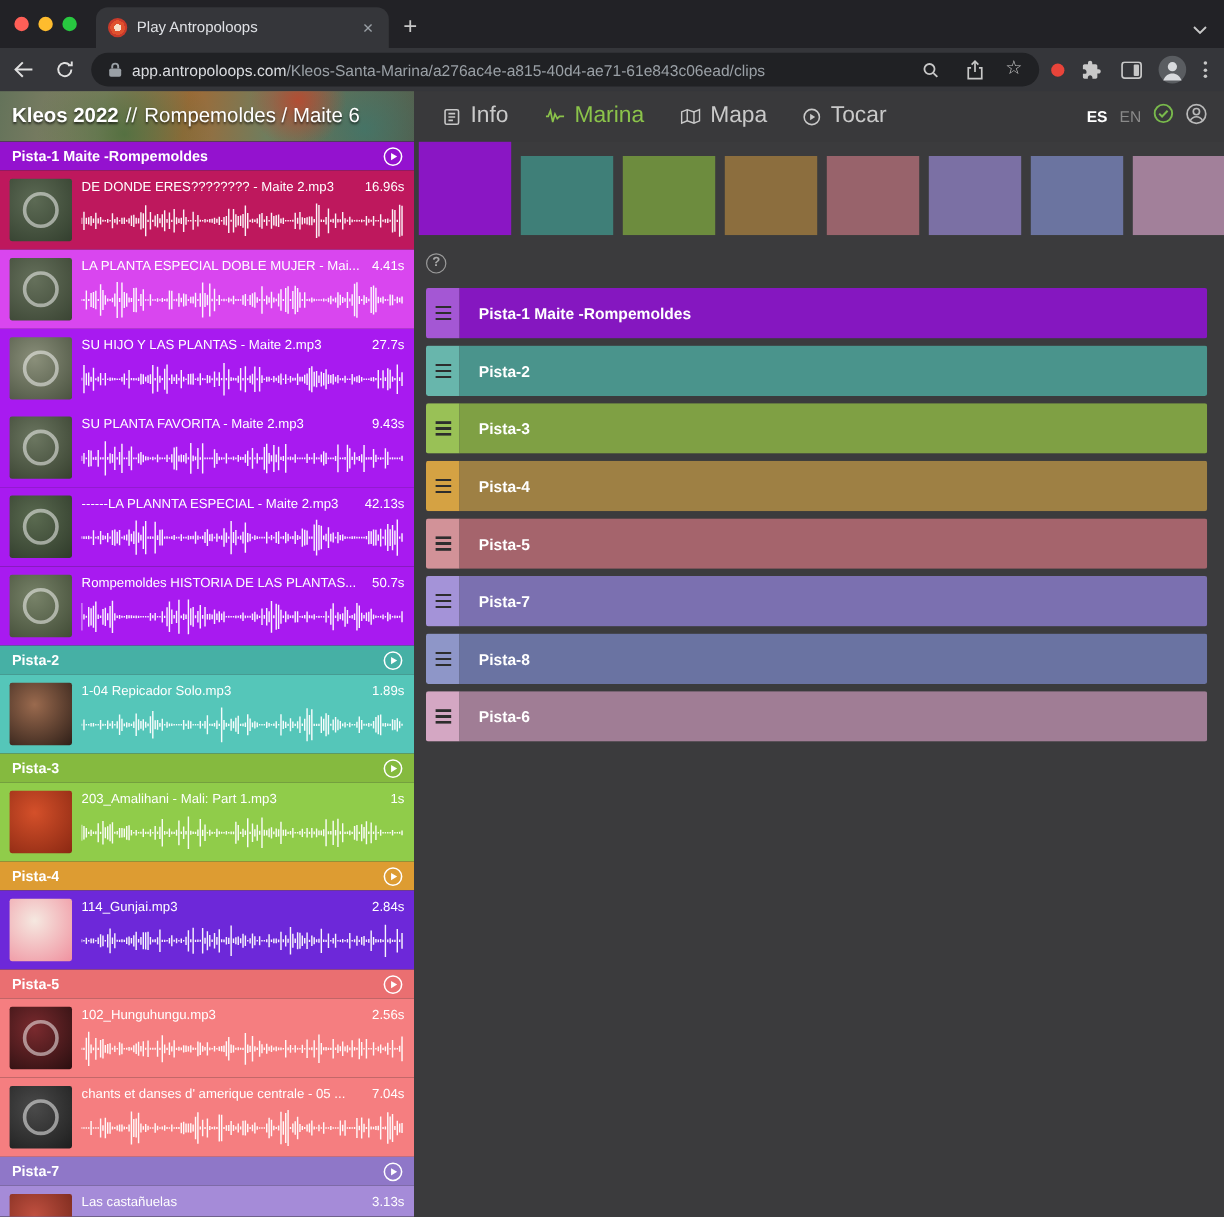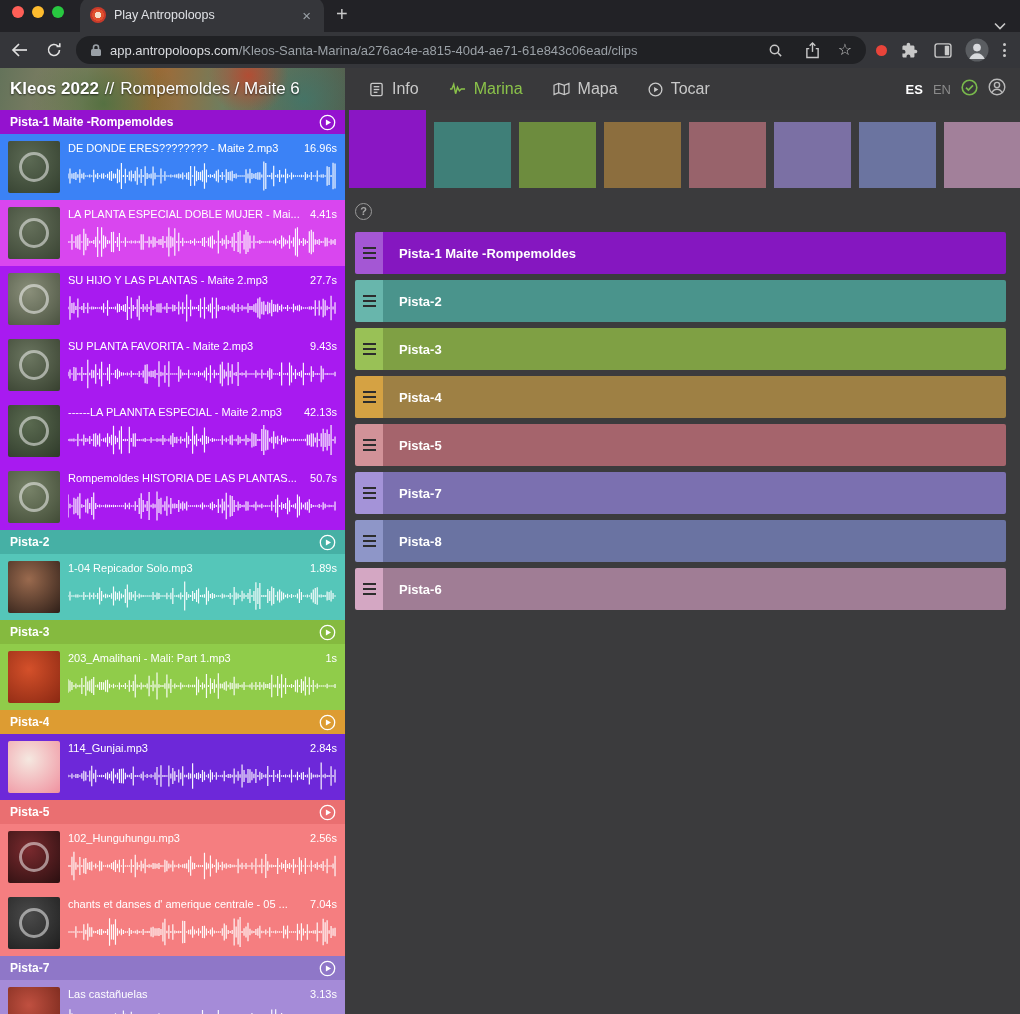--- a/index.html
+++ b/index.html
@@ -1,21 +1,21 @@
 <!DOCTYPE html>
 <html><head>
 <meta charset="utf-8">
 <style>
   * { box-sizing: border-box; margin: 0; padding: 0; }
   html,body { width:1020px; height:1014px; overflow:hidden; }
   body { font-family:"Liberation Sans", sans-serif; background:#3b3b3d; }
   .screen { width:1020px; height:1014px; display:flex; flex-direction:column; }
 
   
-  .tabstrip { height:32px; background:#222226; display:flex; align-items:flex-end; position:relative; flex:none; }
+  .tabstrip { height:40px; background:#222226; display:flex; align-items:flex-end; position:relative; flex:none; }
   .traffic { display:flex; gap:8px; align-items:center; height:40px; padding:0 8px 0 12px; }
   .tl { width:12px; height:12px; border-radius:50%; display:block; }
   .tl.red{background:#ff5f57}.tl.yellow{background:#febc2e}.tl.green{background:#28c840}
   .tab { width:244px; height:34px; background:#35363a; border-radius:10px 10px 0 0; display:flex; align-items:center; gap:8px; padding:0 10px; margin-left:8px; }
   .favicon { width:16px; height:16px; border-radius:50%; flex:none;
     background: radial-gradient(circle at 50% 50%, #f6e0c9 0 3px, #e0512e 3px 6px, #c93a2a 6px 8px); }
   .tab-title { flex:1; color:#dfe1e5; font-size:12.5px; white-space:nowrap; overflow:hidden; }
   .tab-close { color:#9aa0a6; font-size:15px; line-height:1; padding:1px 3px; cursor:default; }
   .newtab { color:#c8c8c8; font-size:20px; line-height:1; margin:0 0 8px 12px; }
   .tabsearch { position:absolute; right:14px; top:16px; }
@@ -36,21 +36,21 @@
   .page-header { height:42px; display:flex; flex:none; }
   .bc { width:345px; flex:none; display:flex; align-items:center; gap:6px; padding:0 10px; color:#fff; font-size:17px;
     white-space:nowrap; overflow:hidden; text-shadow:0 1px 2px rgba(0,0,0,.65);
     background:
       radial-gradient(circle at 72% 18%, rgba(190,70,45,.85), rgba(190,70,45,0) 16%),
       radial-gradient(circle at 88% 75%, rgba(60,120,110,.7), rgba(60,120,110,0) 18%),
       radial-gradient(circle at 30% 85%, rgba(70,110,60,.8), rgba(70,110,60,0) 30%),
       linear-gradient(100deg,#64735a 0%,#8c8468 25%,#a06a36 45%,#6f7d5e 65%,#545f4d 100%); }
   .bc-strong { font-weight:bold; }
   .nav { flex:1; background:#39393b; display:flex; align-items:center; gap:30px; padding:0 14px 0 24px; min-width:0; }
-  .nav-item { display:flex; align-items:center; gap:8px; color:#c9c9c9; font-size:16px; }
+  .nav-item { display:flex; align-items:center; gap:8px; color:#c9c9c9; font-size:19px; }
   .nav-item.active { color:#8bc34a; }
   .nav-right { margin-left:auto; display:flex; align-items:center; gap:10px; }
   .lang { font-size:13px; color:#fff; font-weight:bold; }
   .lang.dim { color:#8a8a8a; font-weight:normal; }
 
   
   .app { flex:1; display:flex; min-height:0; }
   .sidebar { width:345px; flex:none; overflow:hidden; background:#242424; }
   .track-header { height:24px; display:flex; align-items:center; justify-content:space-between; padding:0 9px 0 10px; }
   .th-label { color:#fff; font-size:12px; font-weight:bold; white-space:nowrap; overflow:hidden; }
@@ -227,21 +227,21 @@
     <div class="sidebar">
         <div class="track-header" style="background: rgb(148, 18, 207);">
           <span class="th-label">Pista-1 Maite -Rompemoldes</span>
           <div class="th-play">
             <svg width="17" height="17" viewBox="0 0 17 17">
               <circle cx="8.5" cy="8.5" r="7.2" stroke="#fff" stroke-width="1.3" fill="none"></circle>
               <path d="M6.9 5.5v6L12 8.5z" fill="#fff"></path>
             </svg>
           </div>
         </div>
-        <div class="clip" style="background: #3b82f6;">
+        <div class="clip" style="background: #be185d;">
           <div class="thumb" style="background: radial-gradient(circle at 40% 35%, rgb(92, 106, 84), rgb(51, 63, 46));">
             <div class="ring"></div>
           </div>
           <div class="clip-main">
             <div class="clip-row">
               <span class="clip-name">DE DONDE ERES???????? - Maite 2.mp3</span>
               <span class="clip-duration">16.96s</span>
             </div>
             <div class="wave">
               <svg viewBox="0 0 272 26" preserveAspectRatio="none">

